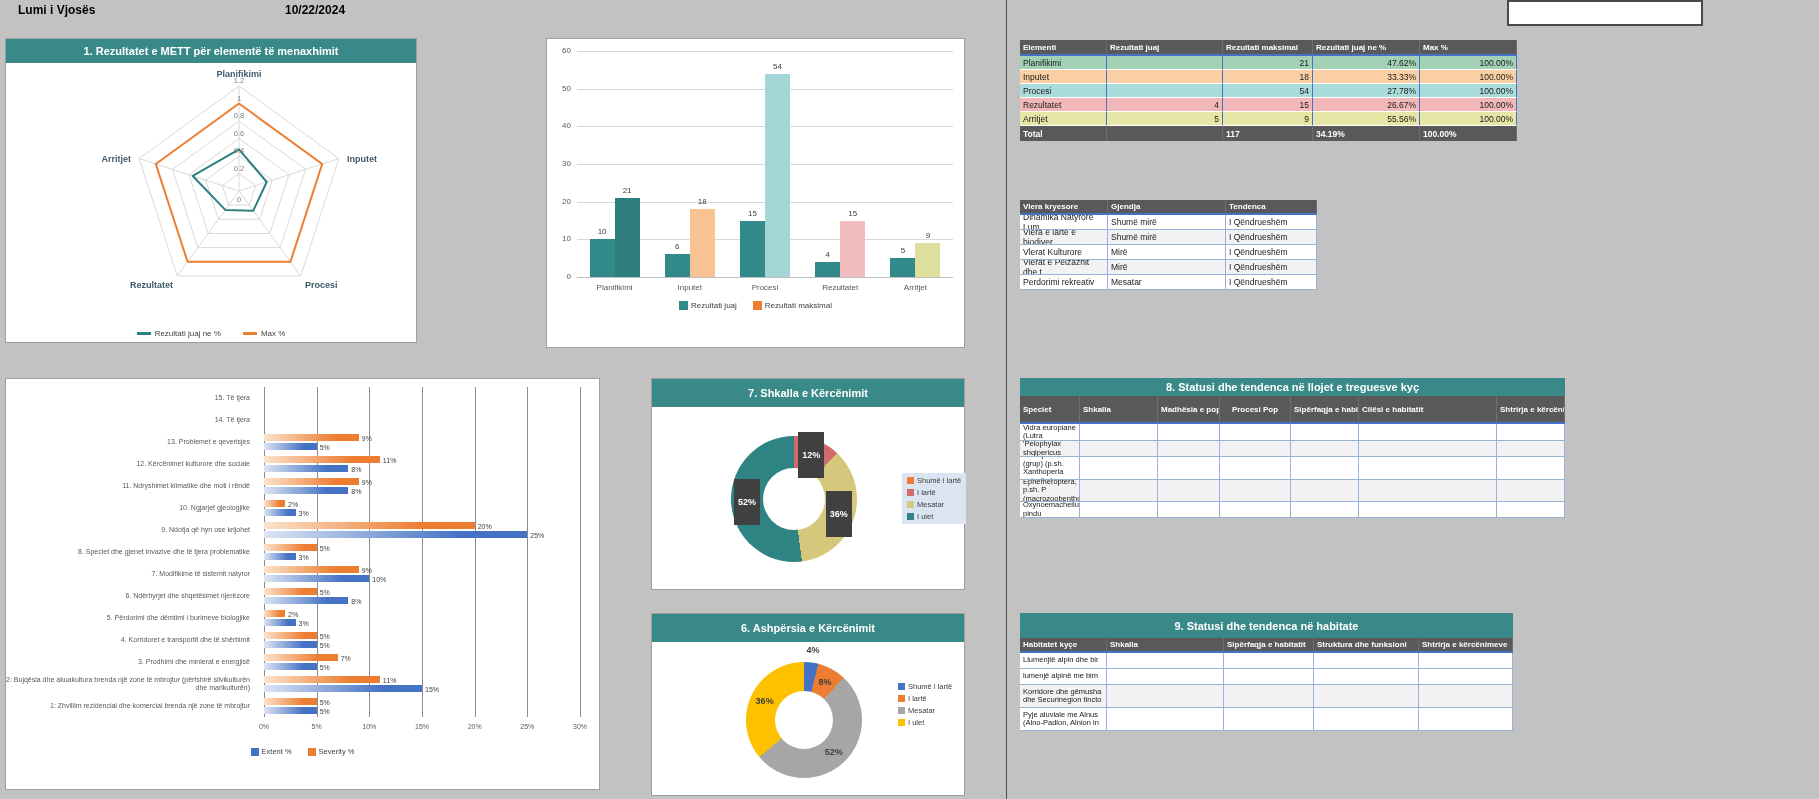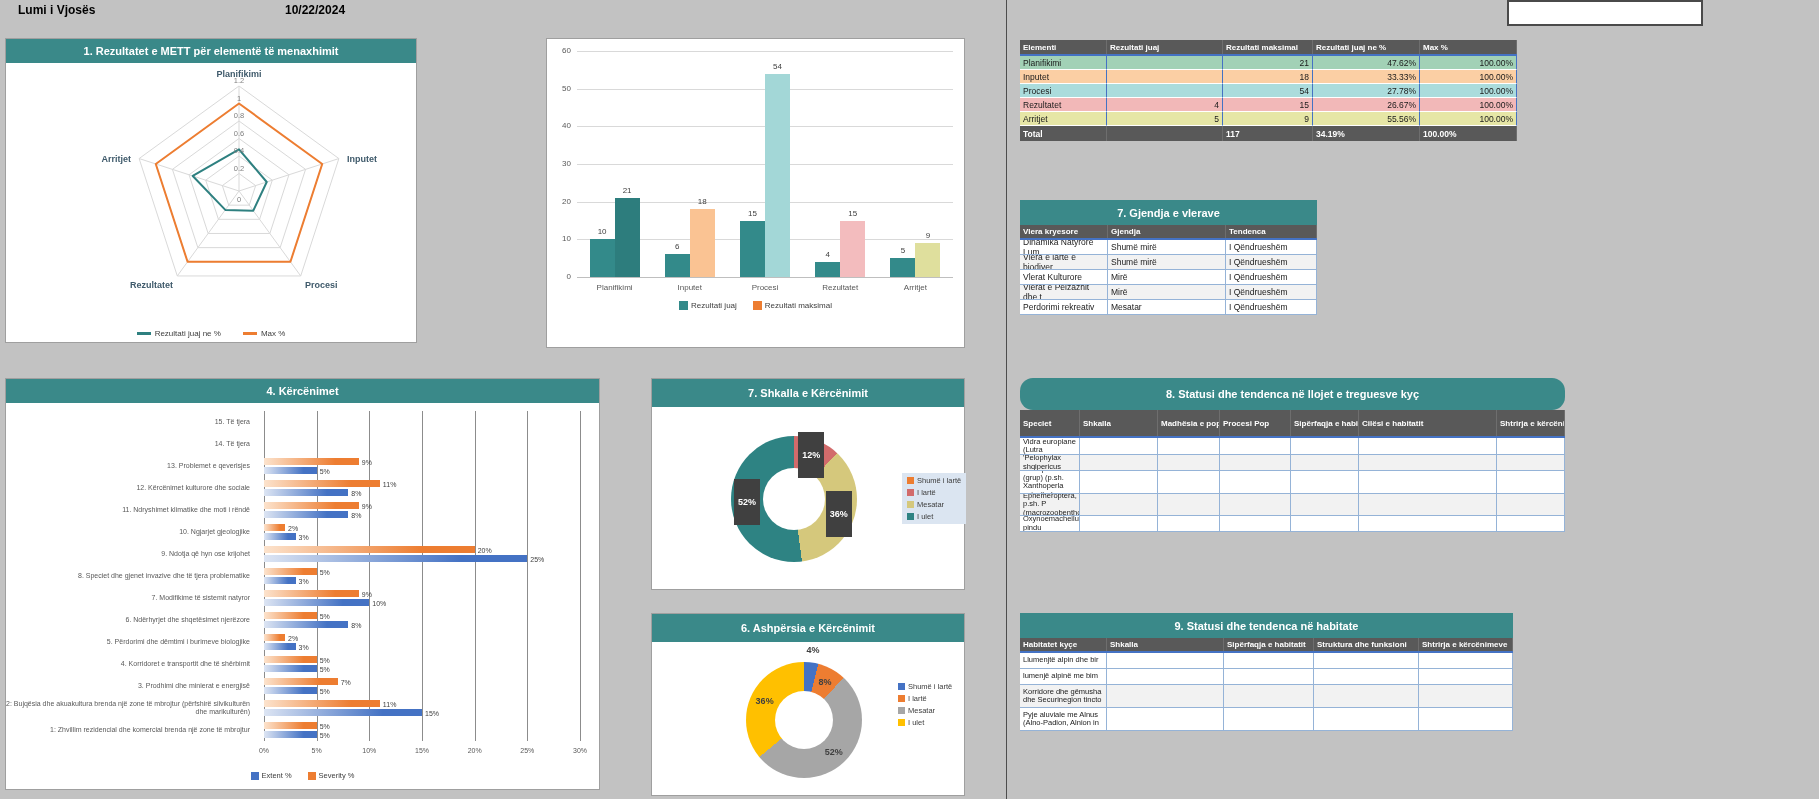--- a/index.html
+++ b/index.html
@@ -277,21 +277,20 @@
             <span>34.19%</span>
           </div>
           <div class="tcell" style="width: 97px;">
             <span>100.00%</span>
           </div>
         </div>
       </div>
   </section>
 
   <section class="panel table-panel" style="left:1020px;top:200px;width:297px;">
-    <header style="height:25px;">7. Gjendja e vlerave</header>
     <div id="values-table">
         <div class="trow thead" style="height: 15px;">
           <div class="tcell" style="width: 88px;">
             <span>Vlera kryesore</span>
           </div>
           <div class="tcell" style="width: 118px;">
             <span>Gjendja</span>
           </div>
           <div class="tcell" style="width: 91px;">
             <span>Tendenca</span>
@@ -349,21 +348,20 @@
             <span>Mesatar</span>
           </div>
           <div class="tcell bcell" style="width: 91px;">
             <span>I Qëndrueshëm</span>
           </div>
         </div>
       </div>
   </section>
 
   <section class="panel" style="left:5px;top:378px;width:595px;height:412px;">
-    <header style="height:24px;">4. Kërcënimet</header>
     <div class="pbody" id="threat-plot" style="height:388px;">
         <div class="vgrid" style="left: 258px; top: 8px; height: 330px;"></div>
         <div class="xlab" style="left: 244px; top: 344px; width: 28px;">0%</div>
         <div class="vgrid" style="left: 310.667px; top: 8px; height: 330px;"></div>
         <div class="xlab" style="left: 296.667px; top: 344px; width: 28px;">5%</div>
         <div class="vgrid" style="left: 363.333px; top: 8px; height: 330px;"></div>
         <div class="xlab" style="left: 349.333px; top: 344px; width: 28px;">10%</div>
         <div class="vgrid" style="left: 416px; top: 8px; height: 330px;"></div>
         <div class="xlab" style="left: 402px; top: 344px; width: 28px;">15%</div>
         <div class="vgrid" style="left: 468.667px; top: 8px; height: 330px;"></div>
@@ -505,33 +503,33 @@
           </div>
           <div class="litem">
             <div class="lsq" style="background: rgb(255, 192, 0); width: 7px; height: 7px;"></div>
             <div class="ltext">I ulet</div>
           </div>
         </div>
       </div>
   </section>
 
   <section class="panel table-panel" style="left:1020px;top:378px;width:545px;">
-    <header style="height:32px;border-radius:13px;">8. Statusi dhe tendenca në llojet e treguesve kyç</header>
+    <header style="height:18px;">8. Statusi dhe tendenca në llojet e treguesve kyç</header>
     <div id="species-table">
         <div class="trow thead" style="height: 28px;">
           <div class="tcell" style="width: 60px;">
             <span>Speciet</span>
           </div>
           <div class="tcell" style="width: 78px;">
             <span>Shkalla</span>
           </div>
           <div class="tcell" style="width: 62px;">
             <span>Madhësia e popullatës</span>
           </div>
-          <div class="tcell" style="width: 71px;">
+          <div class="tcell" style="width: 71px; justify-content: center;">
             <span>Procesi Pop</span>
           </div>
           <div class="tcell" style="width: 68px;">
             <span>Sipërfaqja e habitatit</span>
           </div>
           <div class="tcell" style="width: 138px;">
             <span>Cilësi e habitatit</span>
           </div>
           <div class="tcell" style="width: 68px;">
             <span>Shtrirja e kërcënimeve</span>

